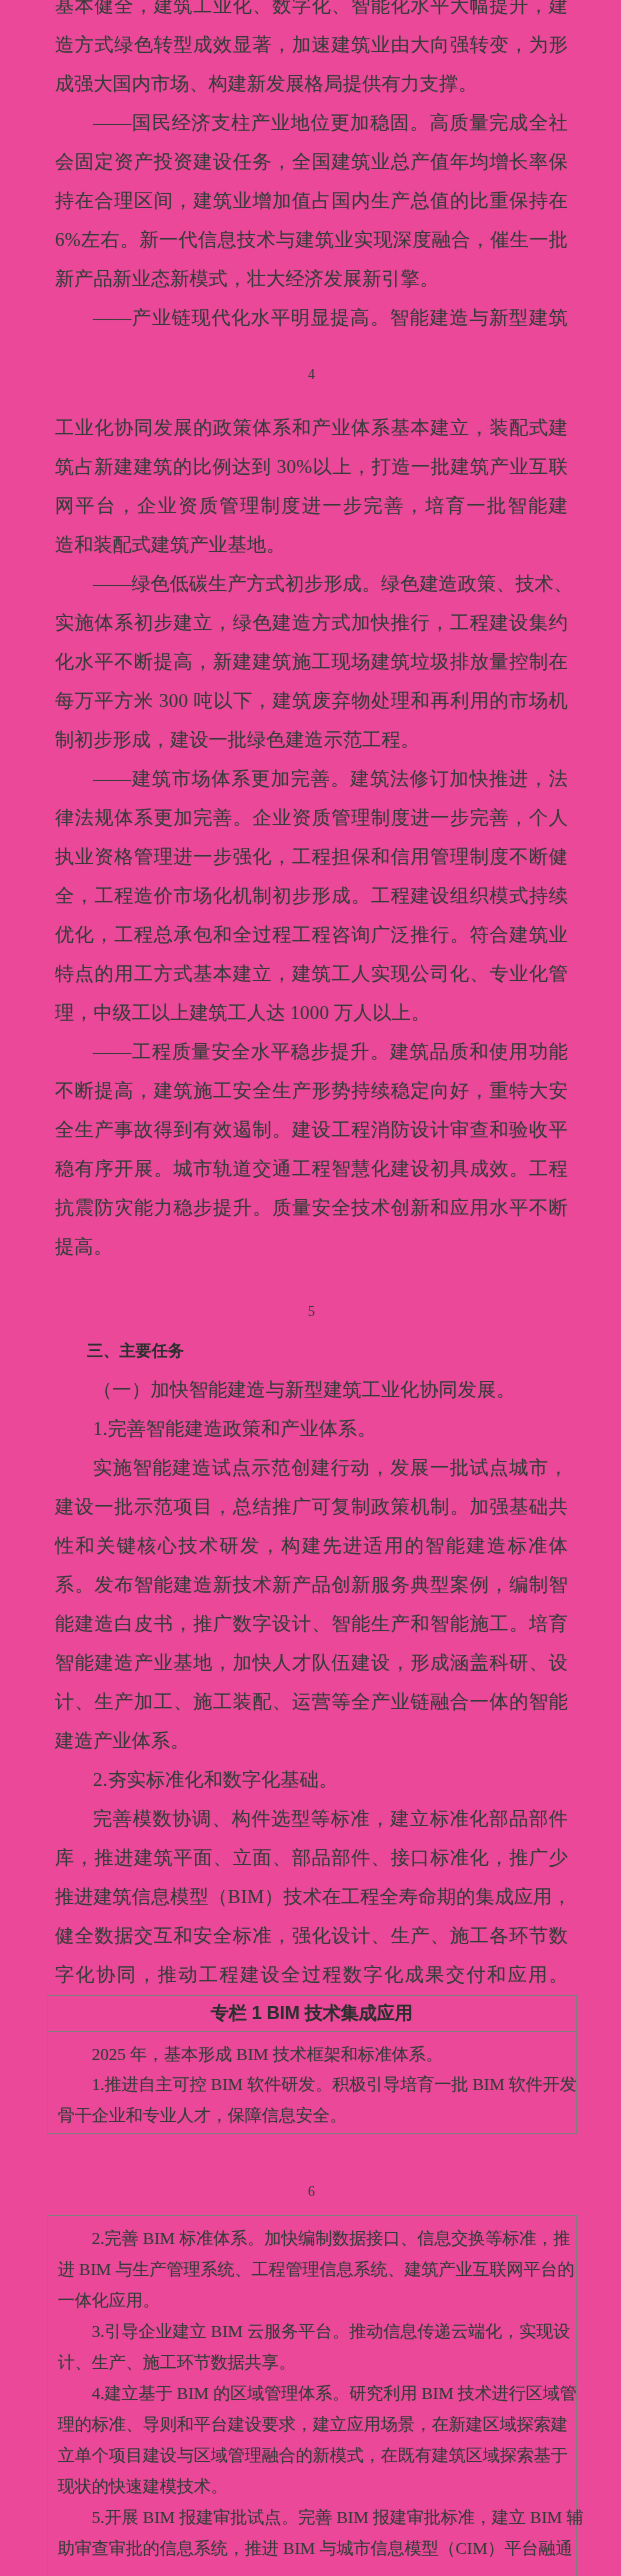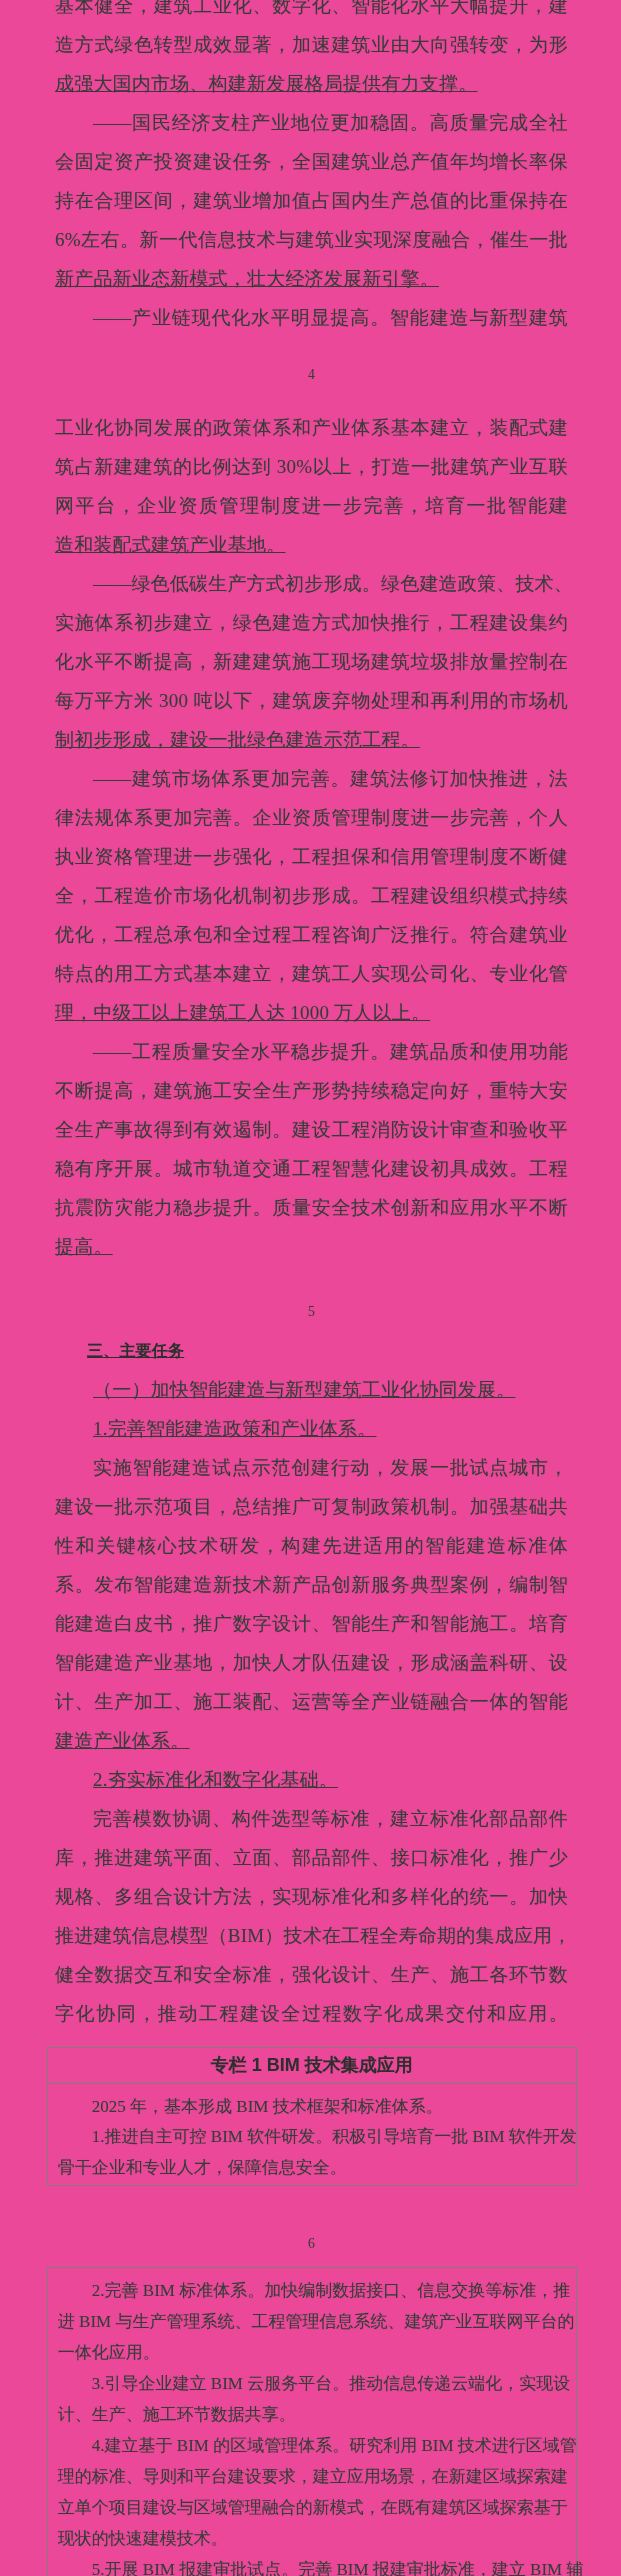--- a/index.html
+++ b/index.html
@@ -25,21 +25,21 @@
     height: 39px;
     line-height: 39px;
     font-size: 19px;
     letter-spacing: 0.2px;
     white-space: nowrap;
     text-align: justify;
     text-align-last: justify;
     text-justify: inter-character;
     text-shadow: 0 0 0.9px rgba(95,95,95,0.5);
   }
-  .ln.end { text-align-last: left; white-space: normal; text-decoration: underline; }
+  .ln.end { text-align-last: left; white-space: normal; }
   .ln.indent { text-indent: 2em; }
   .ln.bold {
     font-family: "Liberation Sans", "DejaVu Sans", sans-serif;
     font-weight: 700;
     color: #2e2e2e;
     font-size: 16px;
   }
   
   .pagenum {
     width: 100%;
@@ -53,21 +53,21 @@
   [data-name="page-number-4"] { height: 71px;   padding-top: 29px; }
   [data-name="page-number-5"] { height: 65px; padding-top: 37px; }
   [data-name="page-number-6"] { height: 81px; padding-top: 49px; }
   
   .box {
     margin-left: -8.2px;
     width: 530px;
     border: 1.4px solid #7e7e7e;
     background: transparent;
   }
-  [data-name="bim-box-1"] { margin-top: 14px; }
+  [data-name="bim-box-1"] { margin-top: 1px; }
   [data-name="bim-box-2"] { height: 364px; }
   .box-header {
     height: 36px;
     line-height: 35px;
     text-align: center;
     font-family: "Liberation Sans", "DejaVu Sans", sans-serif;
     font-weight: 700;
     font-size: 18px;
     color: #2e2e2e;
     border-bottom: 1.4px solid #7e7e7e;
@@ -138,21 +138,20 @@
         <div class="ln" data-name="text-line">建设一批示范项目，总结推广可复制政策机制。加强基础共</div>
         <div class="ln" data-name="text-line">性和关键核心技术研发，构建先进适用的智能建造标准体</div>
         <div class="ln" data-name="text-line">系。发布智能建造新技术新产品创新服务典型案例，编制智</div>
         <div class="ln" data-name="text-line">能建造白皮书，推广数字设计、智能生产和智能施工。培育</div>
         <div class="ln" data-name="text-line">智能建造产业基地，加快人才队伍建设，形成涵盖科研、设</div>
         <div class="ln" data-name="text-line">计、生产加工、施工装配、运营等全产业链融合一体的智能</div>
         <div class="ln end" data-name="text-line">建造产业体系。</div>
         <div class="ln indent end" data-name="text-line">2.夯实标准化和数字化基础。</div>
         <div class="ln indent" data-name="text-line">完善模数协调、构件选型等标准，建立标准化部品部件</div>
         <div class="ln" data-name="text-line">库，推进建筑平面、立面、部品部件、接口标准化，推广少</div>
-        <div class="ln" data-name="text-line">规格、多组合设计方法，实现标准化和多样化的统一。加快</div>
         <div class="ln" data-name="text-line">推进建筑信息模型（BIM）技术在工程全寿命期的集成应用，</div>
         <div class="ln" data-name="text-line">健全数据交互和安全标准，强化设计、生产、施工各环节数</div>
         <div class="ln" data-name="text-line">字化协同，推动工程建设全过程数字化成果交付和应用。</div>
       </div>
       <div class="box" data-name="bim-box-1">
         <div class="box-header" data-name="box-header">专栏 1 BIM 技术集成应用</div>
         <div class="box-body" data-name="box-body">
           <div class="box-line indent end" data-name="box-text-line">2025 年，基本形成 BIM 技术框架和标准体系。</div>
           <div class="box-line indent" data-name="box-text-line">1.推进自主可控 BIM 软件研发。积极引导培育一批 BIM 软件开发</div>
           <div class="box-line end" data-name="box-text-line">骨干企业和专业人才，保障信息安全。</div>

